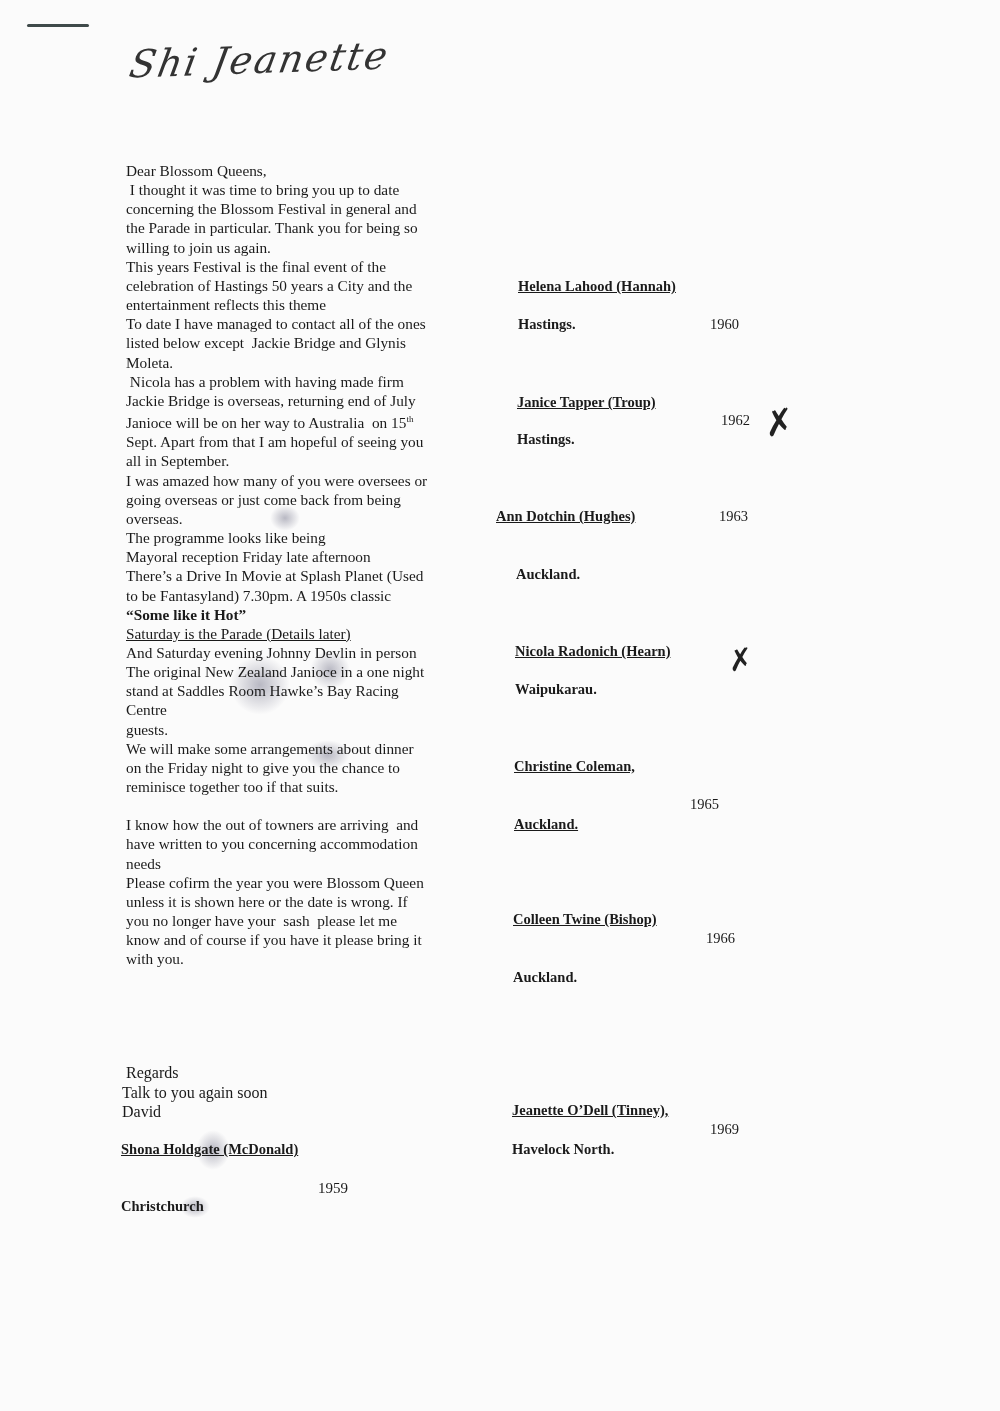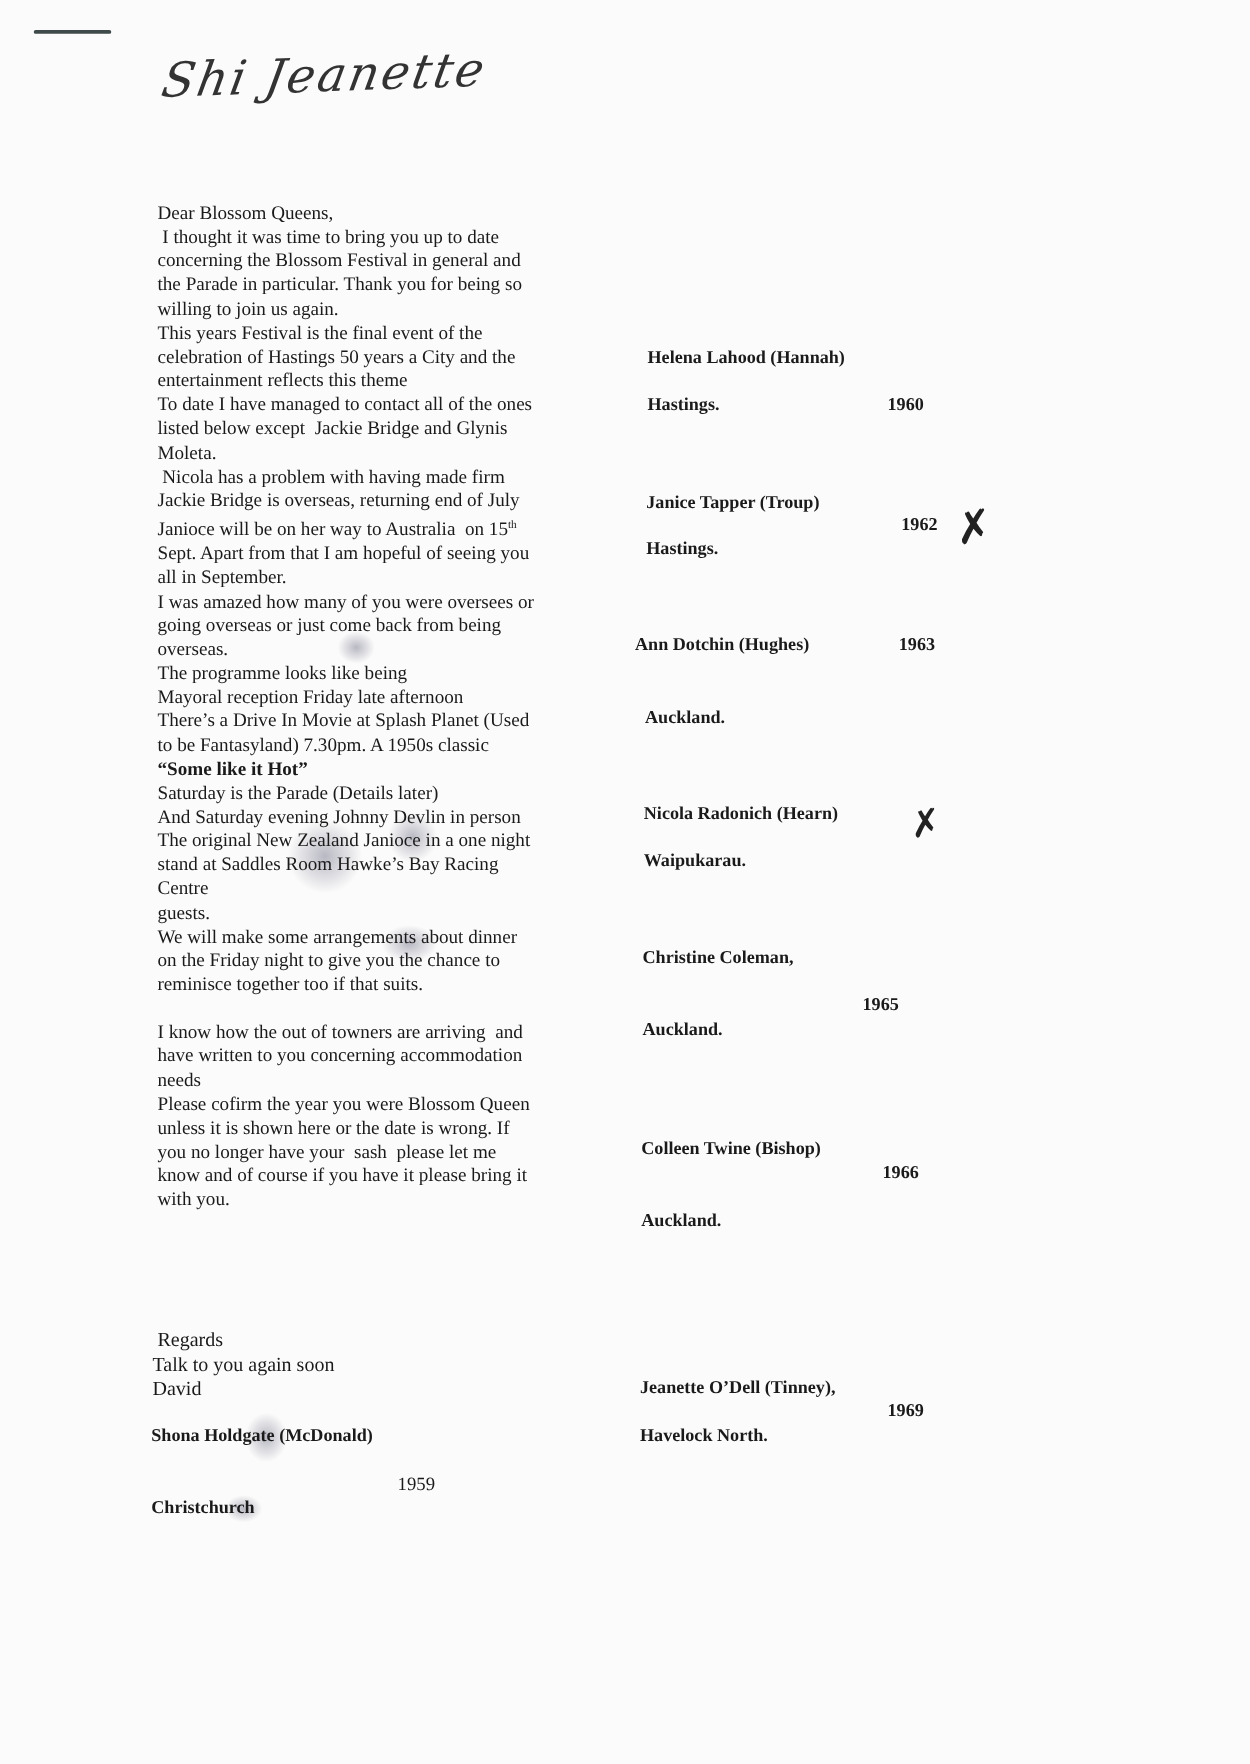--- a/index.html
+++ b/index.html
@@ -19,36 +19,36 @@
       font-size: 38px; color: #333; letter-spacing: 2px;
       transform: rotate(-2deg) skewX(-12deg);
       font-weight: normal;
     }
     .letter {
       position: absolute; left: 126px; top: 161px; width: 360px;
       font-size: 15.3px; line-height: 19.15px;
     }
     .letter p { margin: 0; white-space: pre-wrap; }
     .letter .bold { font-weight: bold; }
-    .letter .u { }
+    .letter .u { text-decoration: underline; }
     .letter .gap { height: 19px; }
     .signoff {
       position: absolute; left: 122px; top: 1063px; width: 360px;
       font-size: 16px; line-height: 19.5px;
     }
     .signoff p { margin: 0; white-space: pre-wrap; }
     .entry-name {
-      position: absolute; font-weight: bold; 
+      position: absolute; font-weight: bold; text-decoration: underline;
       font-size: 14.5px; white-space: nowrap;
     }
     .entry-town {
       position: absolute; font-weight: bold; font-size: 14.5px; white-space: nowrap;
     }
     .entry-year {
-      position: absolute; font-weight: bold; font-size: 14.5px;
+      position: absolute; font-weight: normal; font-size: 14.5px;
     }
     .year-plain { position: absolute; font-size: 15px; }
     .xmark {
       position: absolute; font-family: "DejaVu Sans", sans-serif;
       color: #222; font-size: 30px; transform: rotate(-8deg);
     }
     .smudge {
       position: absolute; border-radius: 50%;
       background: radial-gradient(ellipse at center, rgba(60,60,90,0.35), rgba(60,60,90,0) 70%);
     }
@@ -123,21 +123,21 @@
 
 <div class="entry-name" style="left:518px;top:278px;">Helena Lahood (Hannah)</div>
 <div class="entry-town" style="left:518px;top:316px;">Hastings.</div>
 <div class="entry-year" style="left:710px;top:316px;">1960</div>
 
 <div class="entry-name" style="left:517px;top:394px;">Janice Tapper  (Troup)</div>
 <div class="entry-year" style="left:721px;top:412px;">1962</div>
 <div class="entry-town" style="left:517px;top:431px;">Hastings.</div>
 <div class="xmark" style="left:764px;top:402px;font-size:36px;">✗</div>
 
-<div class="entry-name" style="left:508px;top:508px;text-align:center;">Ann Dotchin (Hughes)</div>
+<div class="entry-name" style="left:496px;top:508px;text-align:center;">Ann Dotchin (Hughes)</div>
 <div class="entry-year" style="left:719px;top:508px;">1963</div>
 <div class="entry-town" style="left:516px;top:566px;">Auckland.</div>
 
 <div class="entry-name" style="left:515px;top:643px;">Nicola Radonich (Hearn)</div>
 <div class="entry-town" style="left:515px;top:681px;">Waipukarau.</div>
 <div class="xmark" style="left:728px;top:642px;">✗</div>
 
 <div class="entry-name" style="left:514px;top:758px;">Christine Coleman,</div>
 <div class="entry-year" style="left:690px;top:796px;">1965</div>
 <div class="entry-name" style="left:514px;top:816px;">Auckland.</div>

